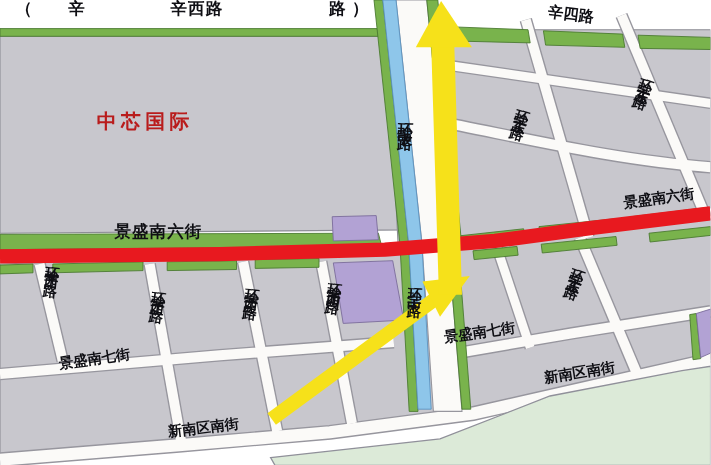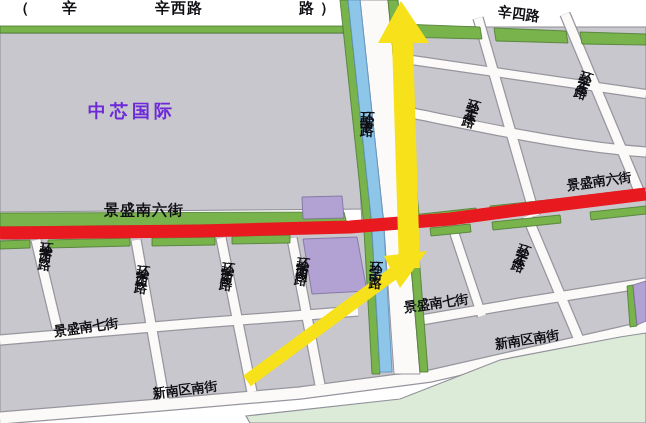--- a/index.html
+++ b/index.html
@@ -111,21 +111,21 @@
   </g>
 </svg>
 
 <div class="label" style="left:14px;top:1px;font-size:15px;">（</div>
 <div class="label" style="left:62px;top:1px;font-size:15px;">辛</div>
 <div class="label" style="left:144px;top:1px;font-size:15px;letter-spacing:1px;margin-left:11px;">辛西路</div>
 <div class="label" style="left:299px;top:1px;font-size:15px;">路</div>
 <div class="label" style="left:320px;top:1px;font-size:15px;">）</div>
 <div class="label" style="left:499px;top:4px;font-size:14px;transform:rotate(7deg);transform-origin:left top;">辛四路</div>
 
-<div class="label" style="left:88px;top:102px;font-size:18px;letter-spacing:4px;color:#6d28d9;">中芯国际</div>
+<div class="label" style="left:88px;top:102px;font-size:18px;letter-spacing:4px;color:#b91c1c;">中芯国际</div>
 
 <div class="label" style="left:104px;top:203px;font-size:15px;letter-spacing:1px;">景盛南六街</div>
 <div class="label" style="left:566px;top:179px;font-size:13px;transform:rotate(-8deg);transform-origin:left top;">景盛南六街</div>
 
 <div class="label v" style="left:362px;top:100px;font-size:14px;letter-spacing:4px;transform:rotate(3deg);transform-origin:top center;">环宇中路</div>
 <div class="label v" style="left:371px;top:251px;font-size:13px;letter-spacing:5px;transform:rotate(4deg);transform-origin:top center;">环宇中路</div>
 
 <div class="label v" style="left:472px;top:90px;font-size:13px;letter-spacing:4px;transform:rotate(17deg);transform-origin:top center;">环宇东二路</div>
 <div class="label v" style="left:585px;top:62px;font-size:13px;letter-spacing:4px;transform:rotate(19deg);transform-origin:top center;">环宇东三路</div>
 <div class="label v" style="left:523px;top:235px;font-size:13px;letter-spacing:4px;transform:rotate(20deg);transform-origin:top center;">环宇东二路</div>

